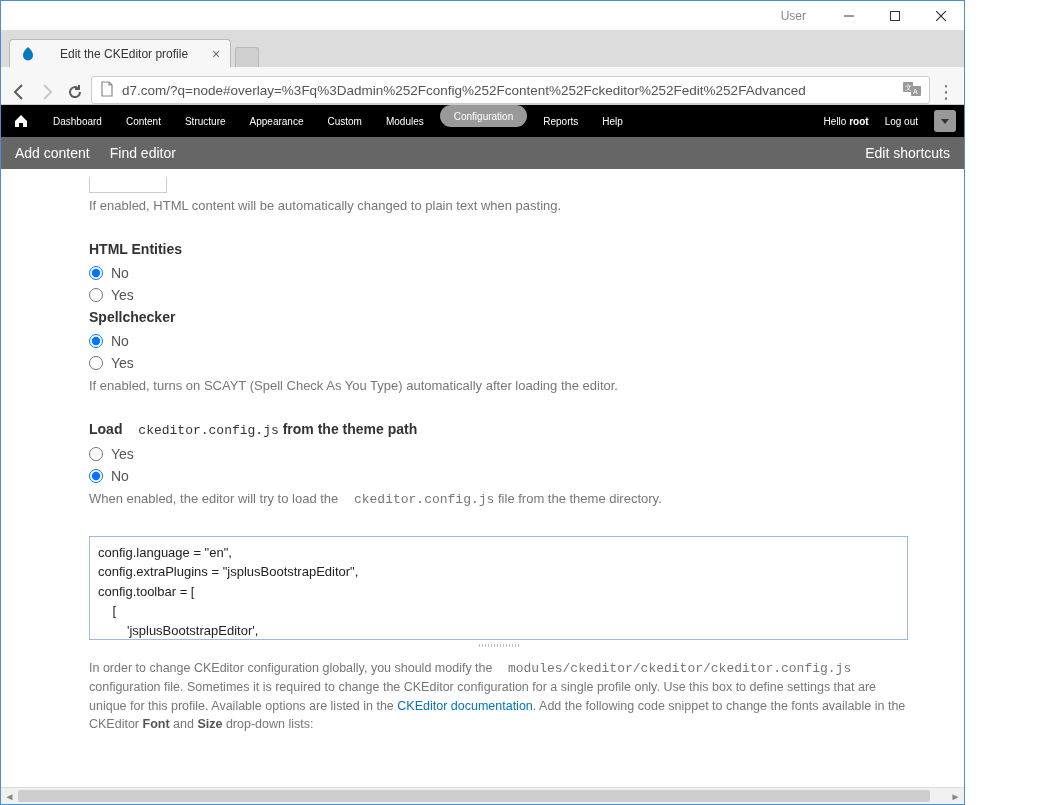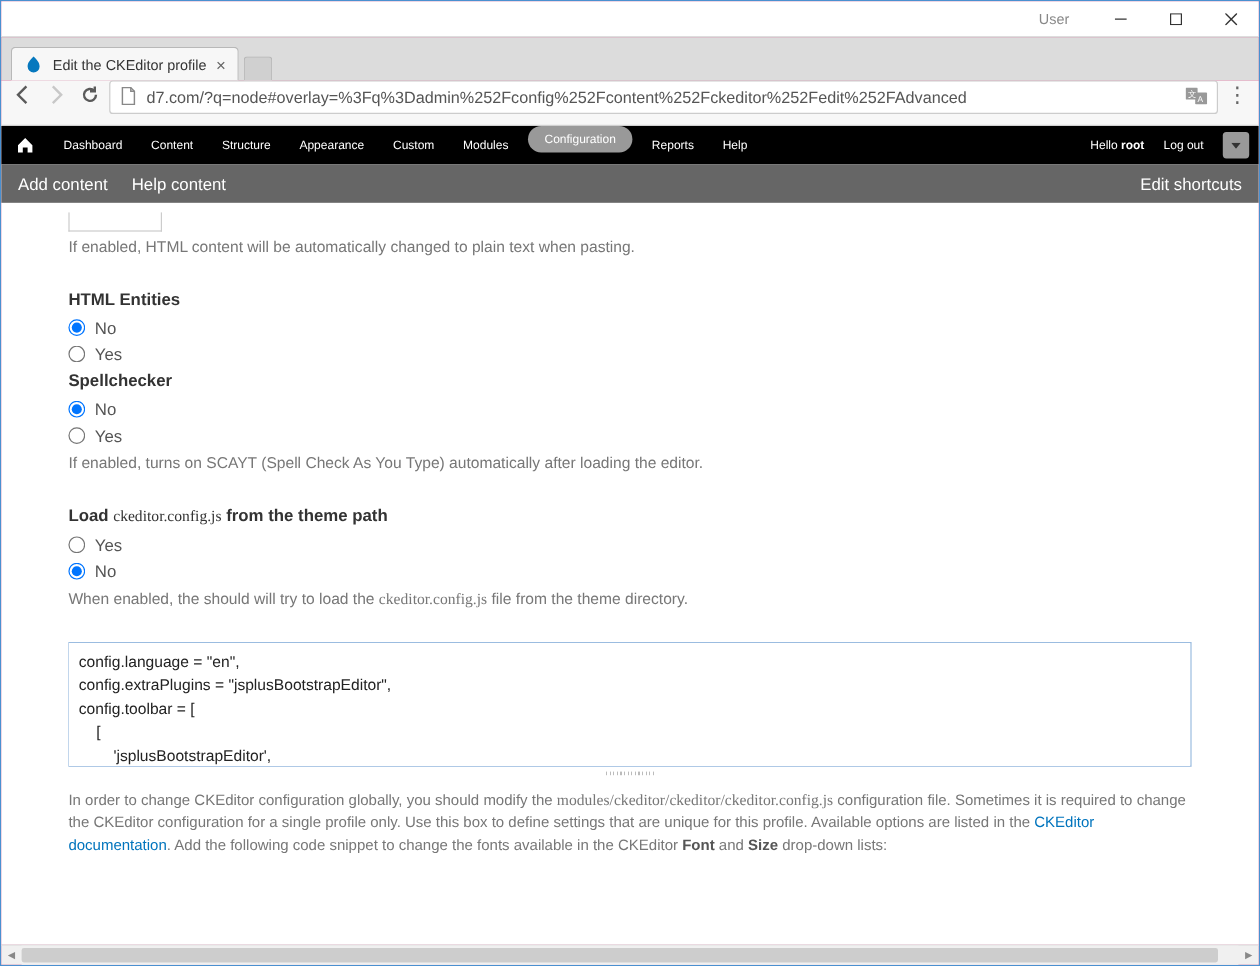--- a/index.html
+++ b/index.html
@@ -1,33 +1,33 @@
 <!DOCTYPE html>
 <html><head>
 <meta charset="utf-8">
 <style>
   * { box-sizing: border-box; margin: 0; padding: 0; }
   html, body { width: 1050px; height: 805px; overflow: hidden; font-family: "Segoe UI", Tahoma, sans-serif; background: #fff; }
   
   
-  .window { width: 1050px; height: 805px; background: #be185d; border: 1px solid #4a90d0; display: flex; flex-direction: column; }
+  .window { width: 965px; height: 805px; background: #8b5cf6; border: 1px solid #4a90d0; display: flex; flex-direction: column; }
   .titlebar { height: 30px; background: #fff; display: flex; align-items: center; justify-content: flex-end; border-bottom: 1px solid #ddd; }
   .titlebar .user { font-size: 12px; color: #888; margin-right: 20px; }
   .titlebar .winbtn { width: 46px; height: 30px; display: flex; align-items: center; justify-content: center; font-size: 14px; color: #333; }
 
   
   .tabstrip { height: 36px; background: #dcdcdc; display: flex; align-items: flex-end; padding-left: 8px; }
-  .tab { background: #f7f7f7; border: 1px solid #b8b8b8; border-bottom: none; border-radius: 4px 4px 0 0; height: 28px; padding: 0 10px; display: flex; align-items: center; gap: 8px; font-size: 12px; color: #333; min-width: 180px; }
+  .tab { background: #f7f7f7; border: 1px solid #b8b8b8; border-bottom: none; border-radius: 4px 4px 0 0; height: 28px; padding: 0 10px; display: flex; align-items: center; gap: 24px; font-size: 12px; color: #333; min-width: 180px; }
   .tab .favicon { width: 16px; height: 16px; }
   .tab .title { flex: 1; white-space: nowrap; overflow: hidden; text-overflow: ellipsis; }
   .tab .x { font-size: 14px; color: #666; }
   .newtab { width: 24px; height: 20px; margin-left: 4px; background: #d0d0d0; border-radius: 3px 3px 0 0; border: 1px solid #b8b8b8; border-bottom: none; }
 
   
-  .addrbar { height: 38px; background: #f7f7f7; border-bottom: 1px solid #d0d0d0; display: flex; align-items: flex-start; padding: 0 6px; gap: 4px; }
+  .addrbar { height: 38px; background: #f7f7f7; border-bottom: 1px solid #d0d0d0; display: flex; align-items: flex-end; padding: 0 6px; gap: 4px; }
   .navbtn { width: 24px; height: 24px; display:flex; align-items:center; justify-content:center; color:#5a5a5a; }
   .navbtn.disabled { color: #bbb; }
   .urlbox { flex: 1; height: 28px; border: 1px solid #ccc; border-radius: 3px; background: #fff; display: flex; align-items: center; padding: 0 8px; gap: 8px; font-size: 13.5px; color: #555; }
   .urlbox .page-icon { color: #777; }
   .urlbox .url { flex: 1; white-space: nowrap; overflow: hidden; }
   .menu-dots { width: 24px; height: 24px; display:flex; align-items:center; justify-content:center; color:#666; font-size: 18px;}
 
   
   .admin-toolbar { height: 32px; background: #000; color: #fff; display: flex; align-items: center; padding: 0 0 0 0; font-size: 10px; }
   .admin-toolbar .home { width: 40px; display:flex; justify-content:center; }
@@ -37,26 +37,26 @@
   .admin-toolbar .spacer { flex: 1; }
   .admin-toolbar .right { display:flex; align-items:center; gap: 16px; padding-right: 8px; }
   .admin-toolbar .dropdown-toggle { width: 22px; height: 22px; background: #999; border-radius: 3px; display:flex; align-items:center; justify-content:center; }
 
   .shortcut-bar { height: 32px; background: #666; color: #fff; display: flex; align-items: center; padding: 0 14px; font-size: 14px; gap: 20px; }
   .shortcut-bar .spacer { flex:1; }
 
   
   .viewport { flex: 1; background: #fff; overflow: hidden; position: relative; }
   .page { padding: 0 0 0 0; height: 100%; overflow-y: scroll; }
-  .content { padding: 8px 56px 20px 56px; color: #444; font-size: 14px; }
+  .content { padding: 8px 56px 20px 88px; color: #444; font-size: 14px; }
   .helptext { color: #777; font-size: 13px; margin-top: 4px; margin-bottom: 26px; line-height: 1.4; }
   .section-label { font-weight: bold; color: #333; font-size: 14px; margin-bottom: 8px; }
   .radio-row { display: flex; align-items: center; gap: 8px; margin: 6px 0; color: #555; font-size: 14px;}
   .radio-row input[type=radio] { width:14px; height:14px; }
-  code, .mono { font-family: Liberation Serif, serif; font-size: 13px; }
+  code, .mono { font-family: Liberation Mono, monospace; font-size: 13px; margin-left: 12px; }
   .jslabel .mono { font-weight: normal; }
   .jsconf { width: 100%; height: 104px; border: 1px solid #9bbce0; background: #fff; padding: 6px 8px; font-family: Arial, sans-serif; font-size: 13px; color: #222; resize: none; overflow-y: scroll; line-height: 1.5; outline: none; }
   .footnote { font-size: 12.5px; color: #777; line-height: 1.45; margin-top: 10px; }
   .footnote a { color: #0074bd; text-decoration: none; }
   .footnote b { color: #555; }
   .half-field { height: 16px; border:1px solid #ccc; border-top:none; margin-bottom:4px; width: 78px; background:#fff; }
   .resizer-bar { height:6px; display:flex; justify-content:center; align-items:center; }
   .resizer-bar span { width:40px; height:3px; background: repeating-linear-gradient(90deg,#bbb,#bbb 1px,transparent 1px,transparent 3px); }
 
   
@@ -176,21 +176,21 @@
         <span class="dropdown-toggle">
           <svg width="8" height="5" viewBox="0 0 8 5">
               <path d="M0 0 L8 0 L4 5 Z" fill="#333"></path>
             </svg>
         </span>
       </div>
     </div>
 
     <div class="shortcut-bar">
       <span>Add content</span>
-      <span>Help content</span>
+      <span>Find editor</span>
       <div class="spacer"></div>
       <span>Edit shortcuts</span>
     </div>
 
     <div class="page">
       <div class="content">
 
         <div class="half-field"></div>
         <div class="helptext">If enabled, HTML content will be automatically changed to plain text when pasting.</div>
 
@@ -223,21 +223,21 @@
         </div>
         <label class="radio-row">
           <input type="radio" name="loadcfg" style="">
           <span>Yes</span>
         </label>
         <label class="radio-row">
           <input type="radio" name="loadcfg" checked="" style="">
           <span>No</span>
         </label>
         <div class="helptext">
-          <span>When enabled, the should will try to load the </span><span class="mono">ckeditor.config.js</span><span> file from the theme directory.</span>
+          <span>When enabled, the editor will try to load the </span><span class="mono">ckeditor.config.js</span><span> file from the theme directory.</span>
         </div>
 
         
         <textarea class="jsconf" style="">config.language = "en",
 config.extraPlugins = "jsplusBootstrapEditor",
 config.toolbar = [
     [
         'jsplusBootstrapEditor',</textarea>
         <div class="resizer-bar">
             <span></span>

